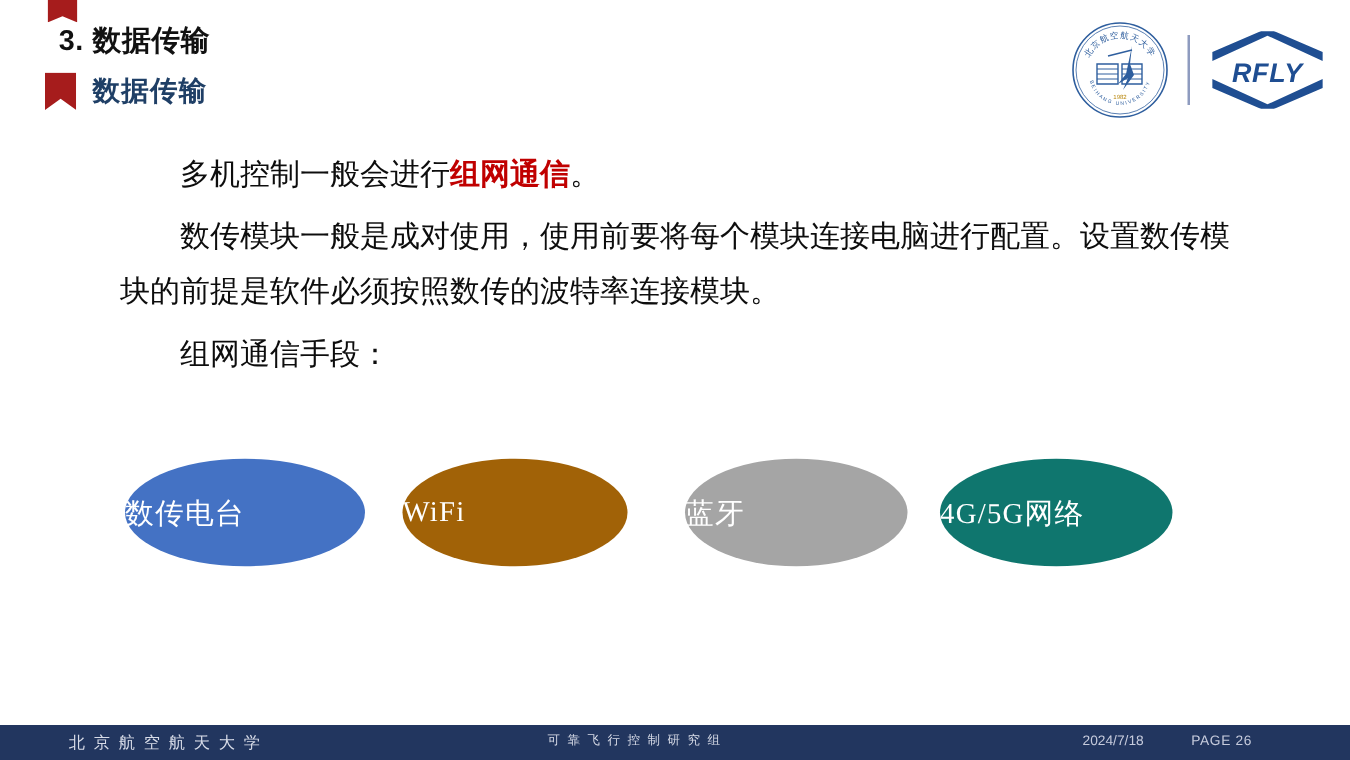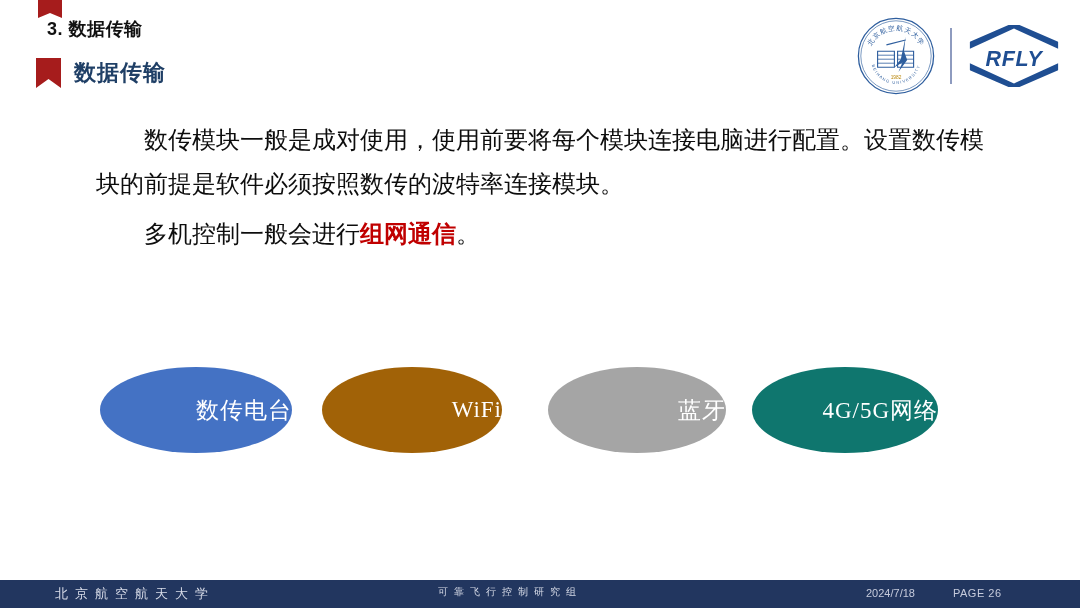--- a/index.html
+++ b/index.html
@@ -37,21 +37,21 @@
     height: 18px;
     background: #A61C1C;
     clip-path: polygon(0 0, 100% 0, 100% 100%, 50% 72%, 0 100%);
   }
 
   .title-main {
     position: absolute;
     left: 47px;
     top: 17px;
     font-family: "Liberation Sans", sans-serif;
-    font-size: 18px;
+    font-size: 23px;
     font-weight: bold;
     color: #111111;
     letter-spacing: 0.5px;
     white-space: nowrap;
   }
 
   .marker-sub {
     position: absolute;
     left: 36px;
     top: 58px;
@@ -122,21 +122,21 @@
     width: 856px;
     height: 88px;
   }
   .ellipse {
     position: absolute;
     top: 0;
     height: 86px;
     border-radius: 50%;
     display: flex;
     align-items: center;
-    justify-content: flex-end;
+    justify-content: flex-start;
     color: #ffffff;
     font-family: "Liberation Serif", serif;
     font-size: 23px;
     letter-spacing: 1px;
     box-sizing: border-box;
   }
   .ellipse.e0 { left: 0px;   width: 192px; }
   .ellipse.e1 { left: 222px; width: 180px; }
   .ellipse.e2 { left: 448px; width: 178px; }
   .ellipse.e3 { left: 652px; width: 186px; }
@@ -234,22 +234,23 @@
       <svg class="logo-rfly" viewBox="0 0 160 104">
         <path d="M 6,40 L 80,6 L 154,40 L 154,28 L 80,-4 L 6,28 Z" fill="#1F4E92"></path>
         <path d="M 6,64 L 80,98 L 154,64 L 154,76 L 80,108 L 6,76 Z" fill="#1F4E92"></path>
         <text x="80" y="68" text-anchor="middle" font-family="'Liberation Sans', sans-serif" font-size="36" font-weight="bold" font-style="italic" fill="#1F4E92" letter-spacing="1">RFLY</text>
       </svg>
 
     </div>
   </div>
 
   <div class="body-text">
+    <p class="para p2"><span>多机控制一般会进行</span><span class="hl-red" style="color: rgb(192, 0, 0);">组网通信</span><span>。</span></p>
     <p class="para p1">数传模块一般是成对使用，使用前要将每个模块连接电脑进行配置。设置数传模块的前提是软件必须按照数传的波特率连接模块。</p>
-    <p class="para p2"><span>多机控制一般会进行</span><span class="hl-red" style="color: rgb(192, 0, 0);">组网通信</span><span>。</span></p>
+    <p class="para p3">组网通信手段：</p>
   </div>
 
   <div class="ellipse-row">
     <div class="ellipse e0" style="background: rgb(68, 114, 196);">
       <span>数传电台</span>
     </div>
     <div class="ellipse e1" style="background: #a16207;">
       <span>WiFi</span>
     </div>
     <div class="ellipse e2" style="background: rgb(165, 165, 165);">

